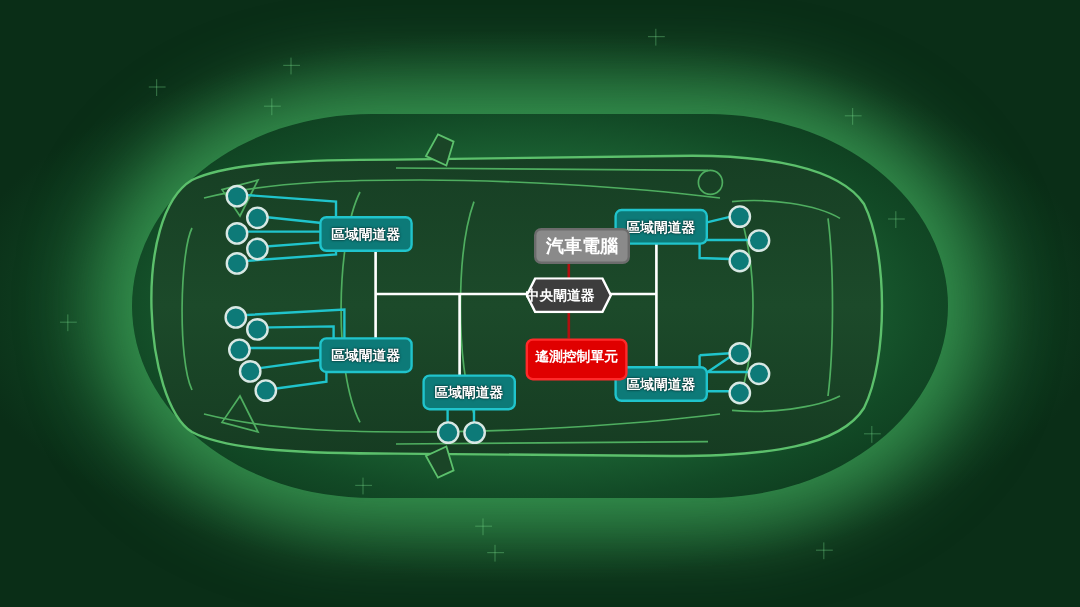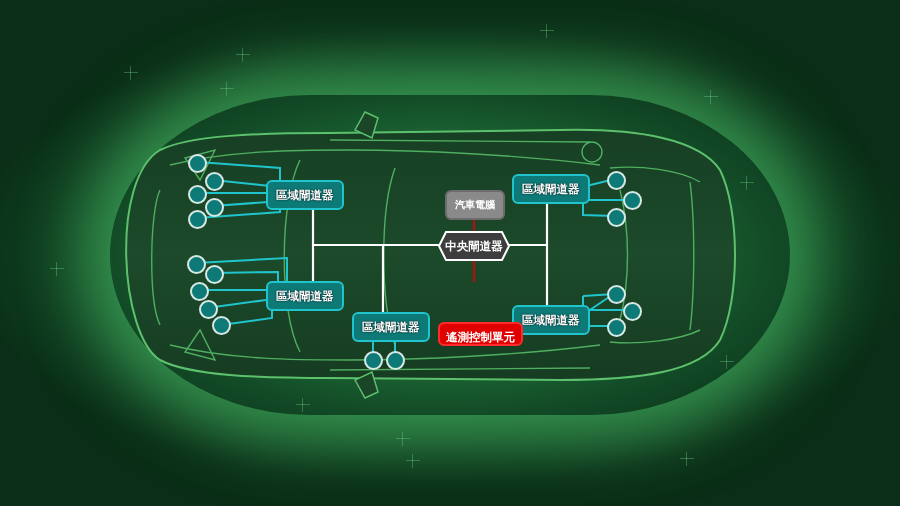--- a/index.html
+++ b/index.html
@@ -13,27 +13,27 @@
   .sparkle::before, .sparkle::after { content:""; position:absolute; background:rgba(120,220,140,0.35); }
   .sparkle::before { left:6px; top:0; width:1px; height:14px; }
   .sparkle::after { top:6px; left:0; height:1px; width:14px; }
 
   .zone { position:absolute; height:30px; padding:0 8px; box-sizing:border-box;
     background:#0d7a78; border:2px solid #20c4cc; border-radius:6px;
     color:#fff; font-size:11.5px; font-weight:bold; line-height:26px; white-space:nowrap;
     text-shadow:0 0 2px #000;text-align:center; }
   .computer { position:absolute; height:30px; padding:0 8px; box-sizing:border-box;
     background:#8a8a8a; border:2px solid #6c6c6c; border-radius:6px;
-    color:#fff; font-size:10px; font-weight:bold; line-height:26px; white-space:nowrap; }
-  .sensor-ctl { position:absolute; height:24px; padding:0 6px; box-sizing:border-box;
+    color:#fff; font-size:15px; font-weight:bold; line-height:26px; white-space:nowrap; }
+  .sensor-ctl { position:absolute; height:35px; padding:0 6px; box-sizing:border-box;
     background:#e00000; border:2px solid #ff2a2a; border-radius:6px;
-    color:#fff; font-size:11.5px; font-weight:bold; line-height:26px; white-space:nowrap;margin-top:40px; }
+    color:#fff; font-size:11.5px; font-weight:bold; line-height:26px; white-space:nowrap; }
   .central { position:absolute; width:72px; height:30px; }
   .central svg { position:absolute; left:0; top:0; }
-  .central span { position:absolute; left:0; top:0; width:72px; height:30px; line-height:30px; text-align:center;
+  .central span { position:absolute; left:0; top:0; width:72px; height:30px; line-height:30px; text-align:left;
     color:#fff; font-size:11.5px; font-weight:bold; }
   .node { position:absolute; width:15px; height:15px; border-radius:50%; background:#0d7a78; border:2px solid #d8e8e4; }
 </style>
 </head>
 <body>
 
 <div class="stage">
   <div class="glow"></div>
 
   <div class="sparkle" style="left:124px;top:66px"></div>

